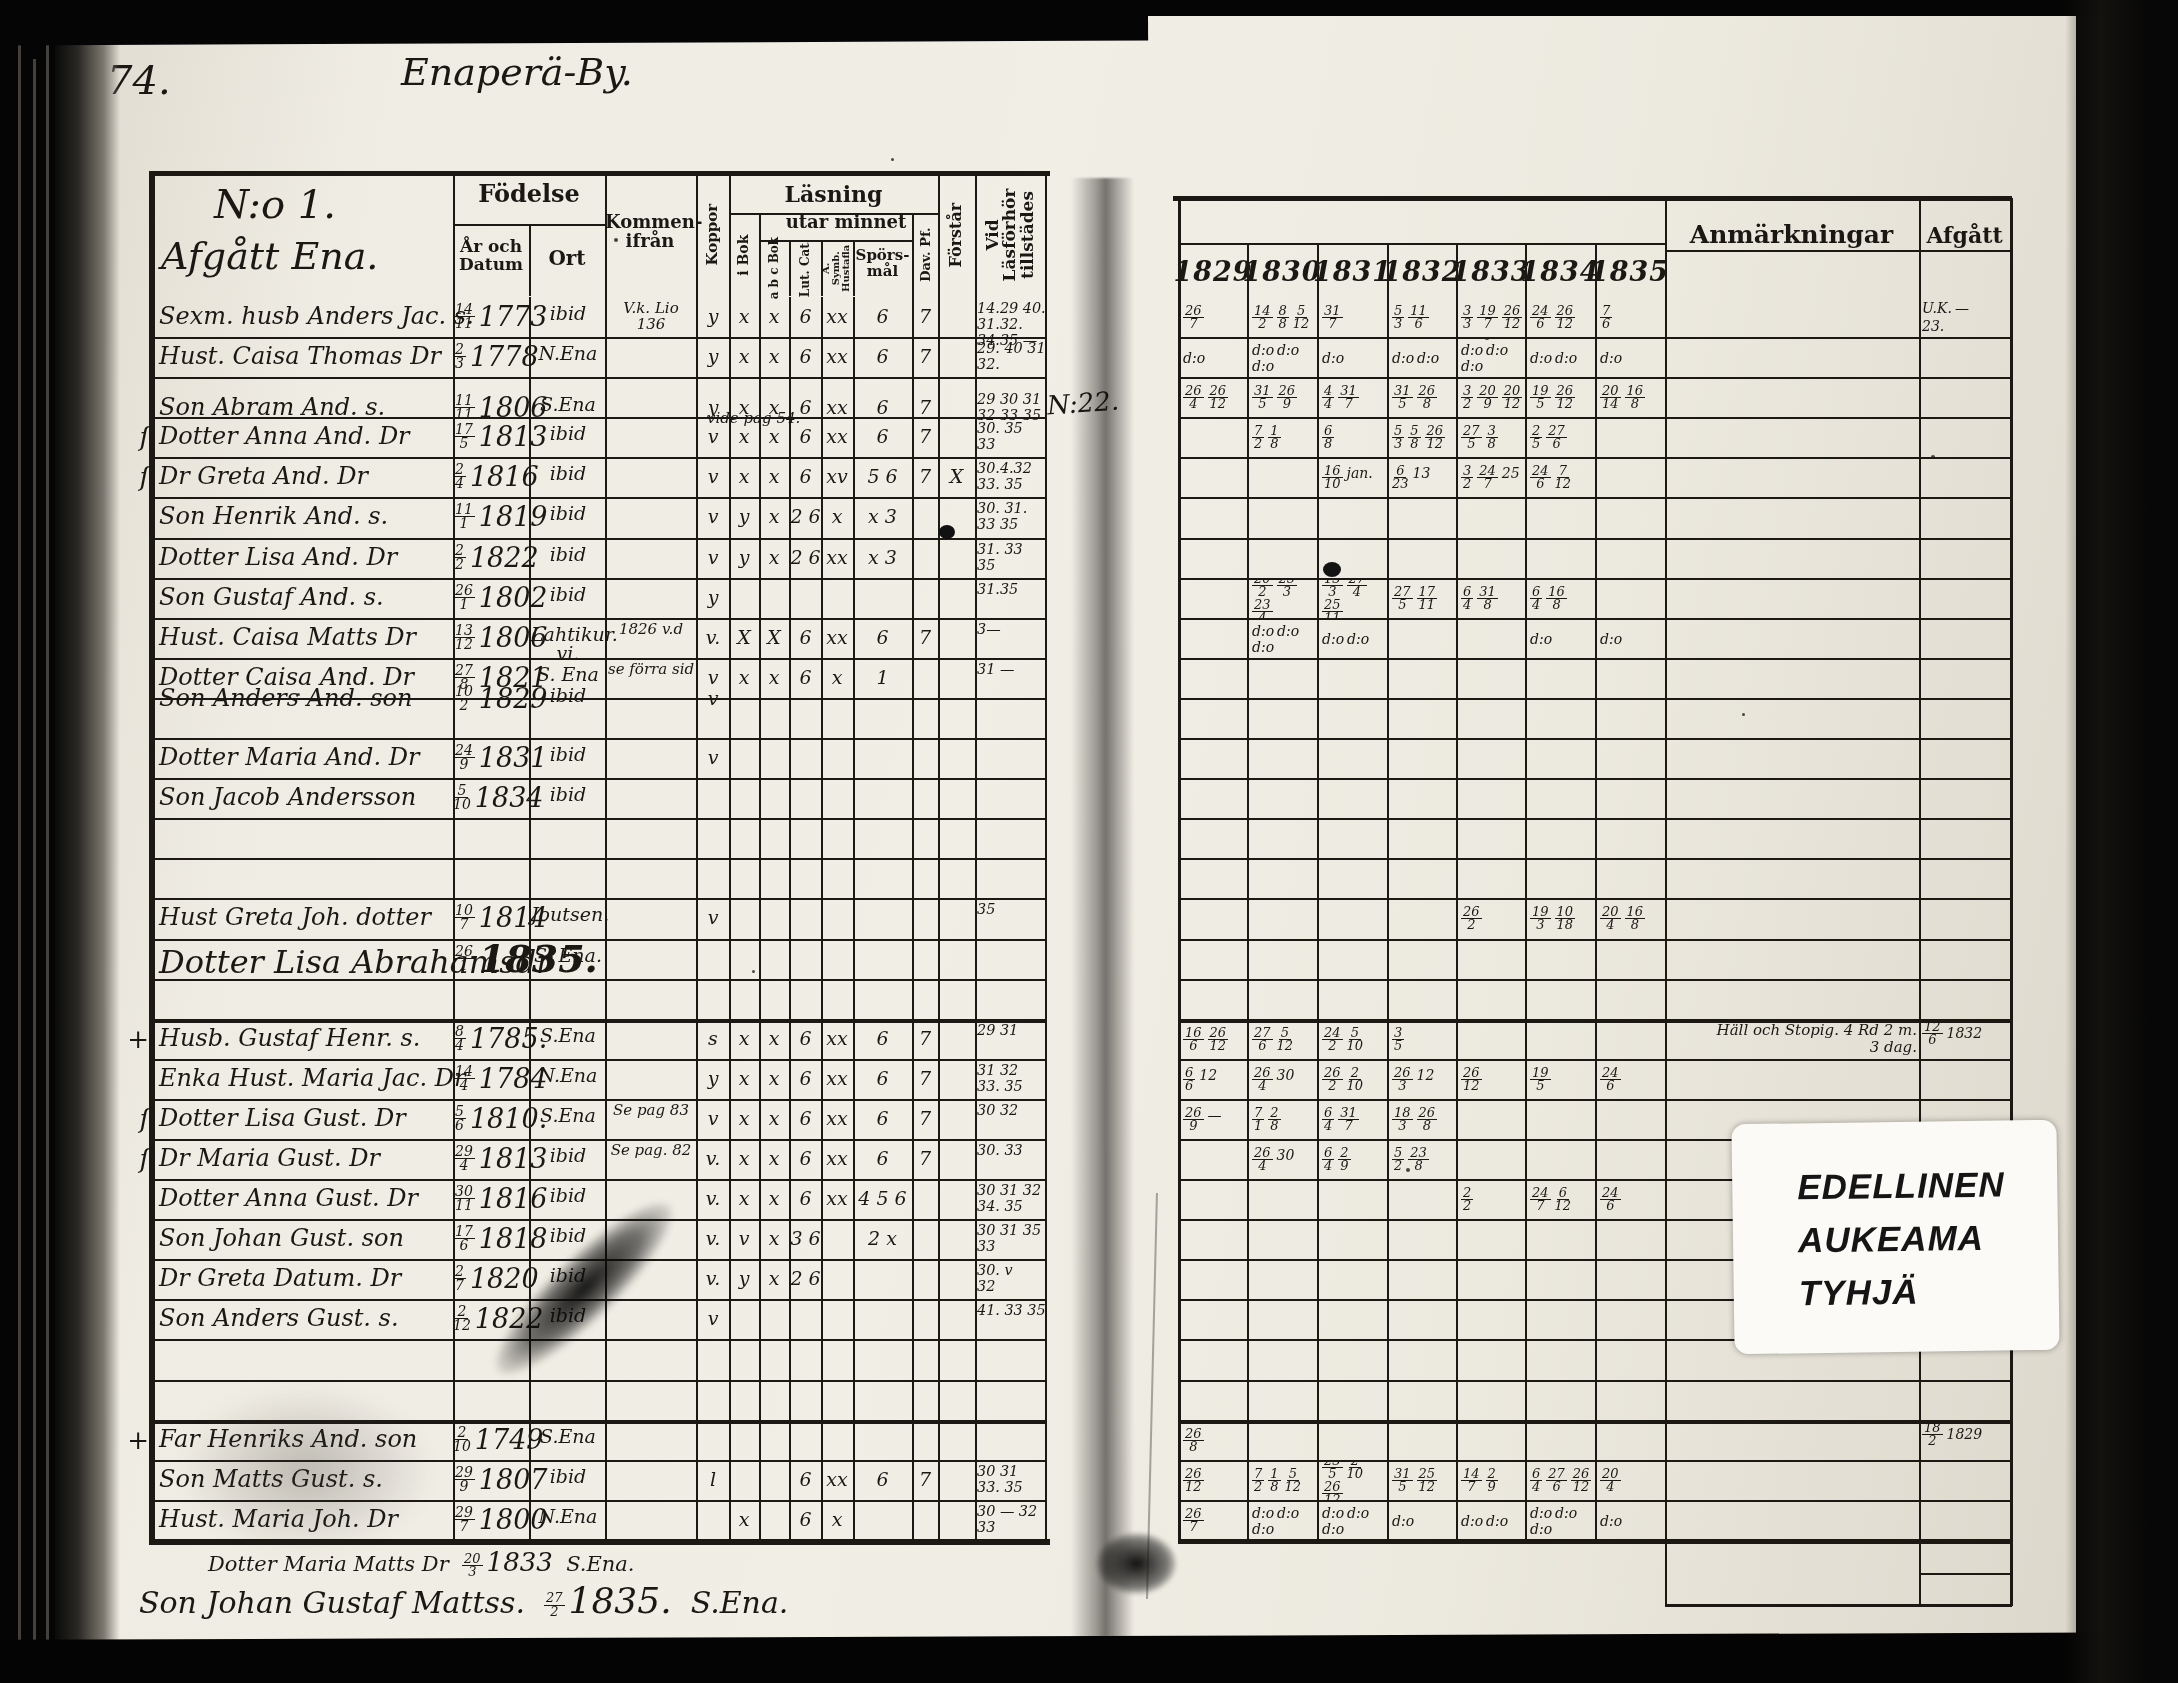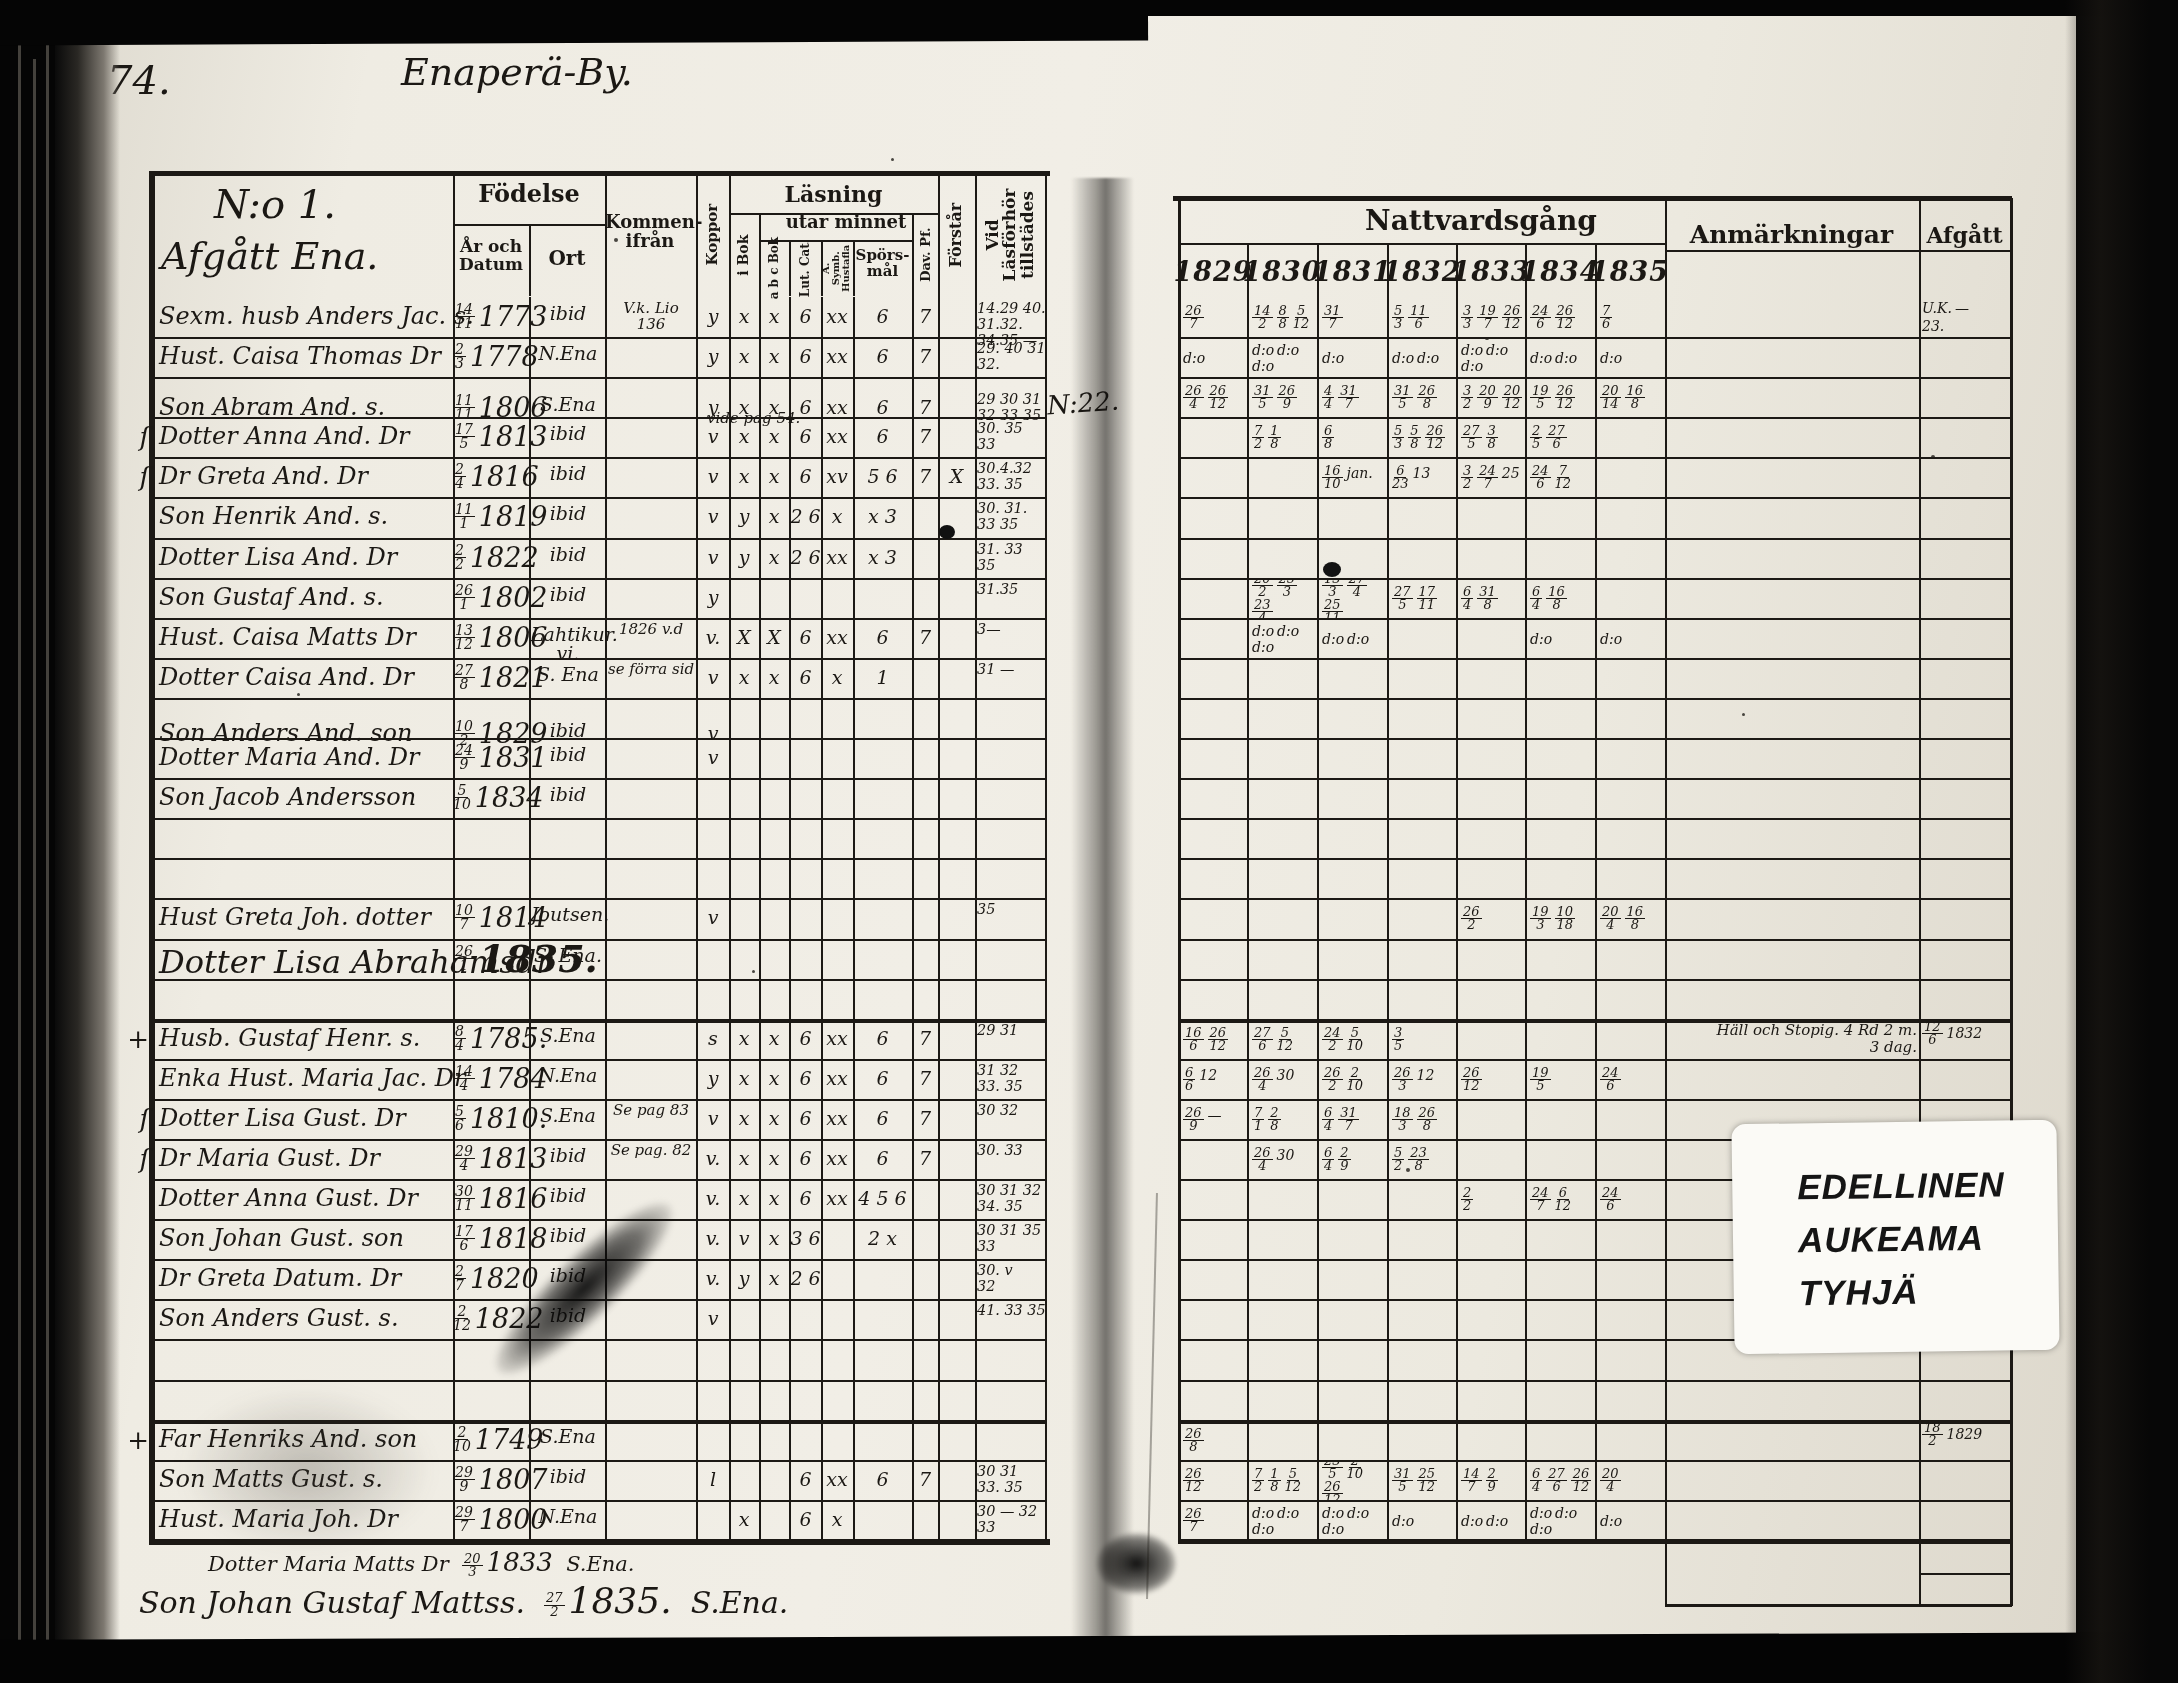--- a/index.html
+++ b/index.html
@@ -150,21 +150,20 @@
   <div class="vl" style="left:1178px;top:198px;width:3px;height:1342px;"></div>
   <div class="vl" style="left:2010px;top:198px;width:3px;height:1408px;"></div>
   <div class="bar" style="left:1178px;top:1539px;width:835px;height:5px;"></div>
 
   <div class="vl" style="left:1665px;top:1544px;width:2px;height:61px;"></div>
   <div class="vl" style="left:1919px;top:1544px;width:2px;height:61px;"></div>
   <div class="hl" style="left:1919px;top:1573px;width:93px;height:2px;"></div>
   <div class="hl" style="left:1665px;top:1604px;width:347px;height:3px;"></div>
 
   <div id="rhead">
-    <div class="lbl" style="left:0;top:6px;width:487px;font-size:28px;padding-left:119px;box-sizing:border-box;">Nattvardsgång</div>
     <div class="hl" style="left:0;top:45px;width:487px;height:2px;"></div>
     <div class="yearcell y0">1829</div>
     <div class="vl" style="left:69px;top:45px;width:2px;height:54px;"></div>
     <div class="yearcell y1">1830</div>
     <div class="vl" style="left:139px;top:45px;width:2px;height:54px;"></div>
     <div class="yearcell y2">1831</div>
     <div class="vl" style="left:209px;top:45px;width:2px;height:54px;"></div>
     <div class="yearcell y3">1832</div>
     <div class="vl" style="left:278px;top:45px;width:2px;height:54px;"></div>
     <div class="yearcell y4">1833</div>
@@ -383,21 +382,21 @@
         <div class="cell ocell">S. Ena</div>
         <div class="cell kcell">se förra sid</div>
         <div class="cell mk m0">v</div>
         <div class="cell mk m1">x</div>
         <div class="cell mk m2">x</div>
         <div class="cell mk m3">6</div>
         <div class="cell mk m4">x</div>
         <div class="cell mk m5">1</div>
         <div class="cell lf">31 —</div>
       </div>
-      <div class="lrow" style="top: 417px;">
+      <div class="lrow" style="top: 382px;">
         <div class="cell nm">Son Anders And. son</div>
         <div class="cell dcell"><span class="fk">
             <b>10</b>
             <i>2</i>
           </span><span class="yr">1829</span></div>
         <div class="cell ocell">ibid</div>
         <div class="cell mk m0">v</div>
       </div>
       <div class="lrow" style="top: 441px;">
         <div class="cell nm">Dotter Maria And. Dr</div>

